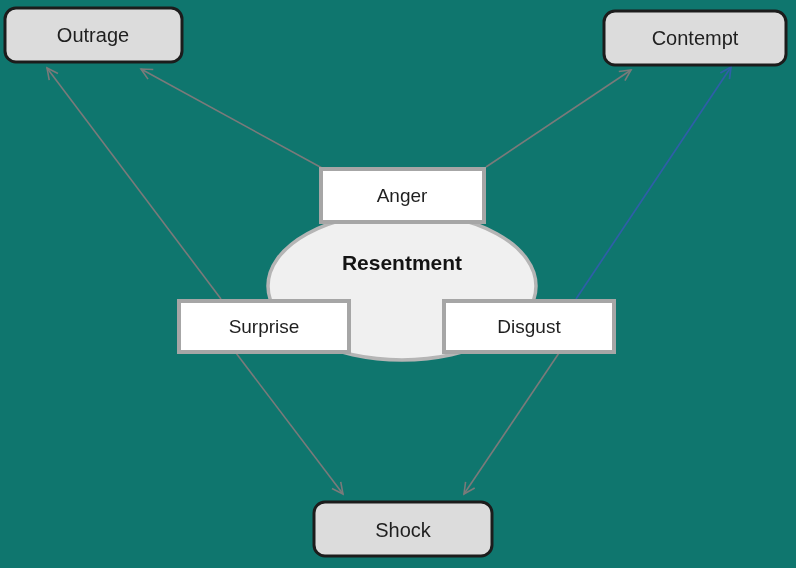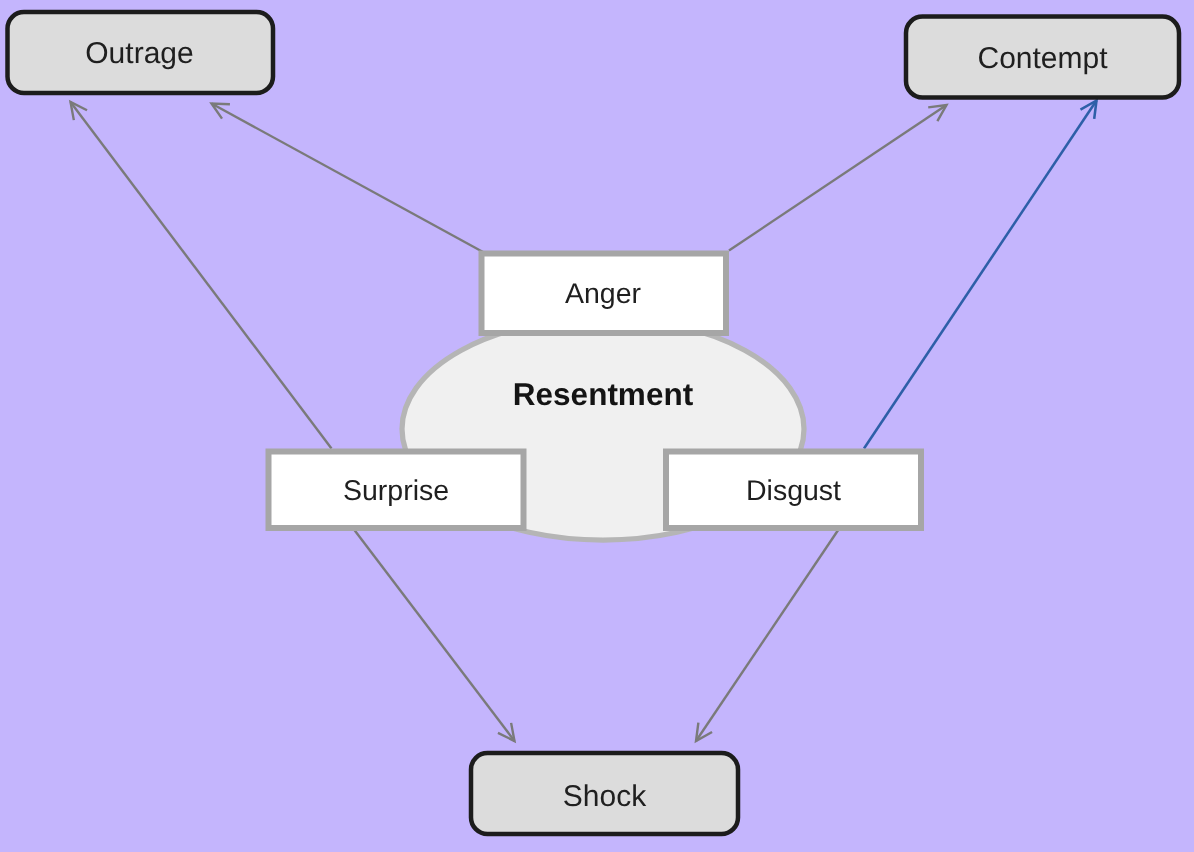--- a/index.html
+++ b/index.html
@@ -4,21 +4,21 @@
 <style>
   html, body {
     margin: 0;
     padding: 0;
     background: #ffffff;
   }
   .stage {
     position: relative;
     width: 796px;
     height: 568px;
-    background: #c4b5fd;
+    background: #0f766e;
     overflow: hidden;
     font-family: "Liberation Sans", sans-serif;
   }
   svg { display: block; }
 
   .node-rounded {
     fill: #dcdcdc;
     stroke: #1c1c1c;
     stroke-width: 3;
   }

